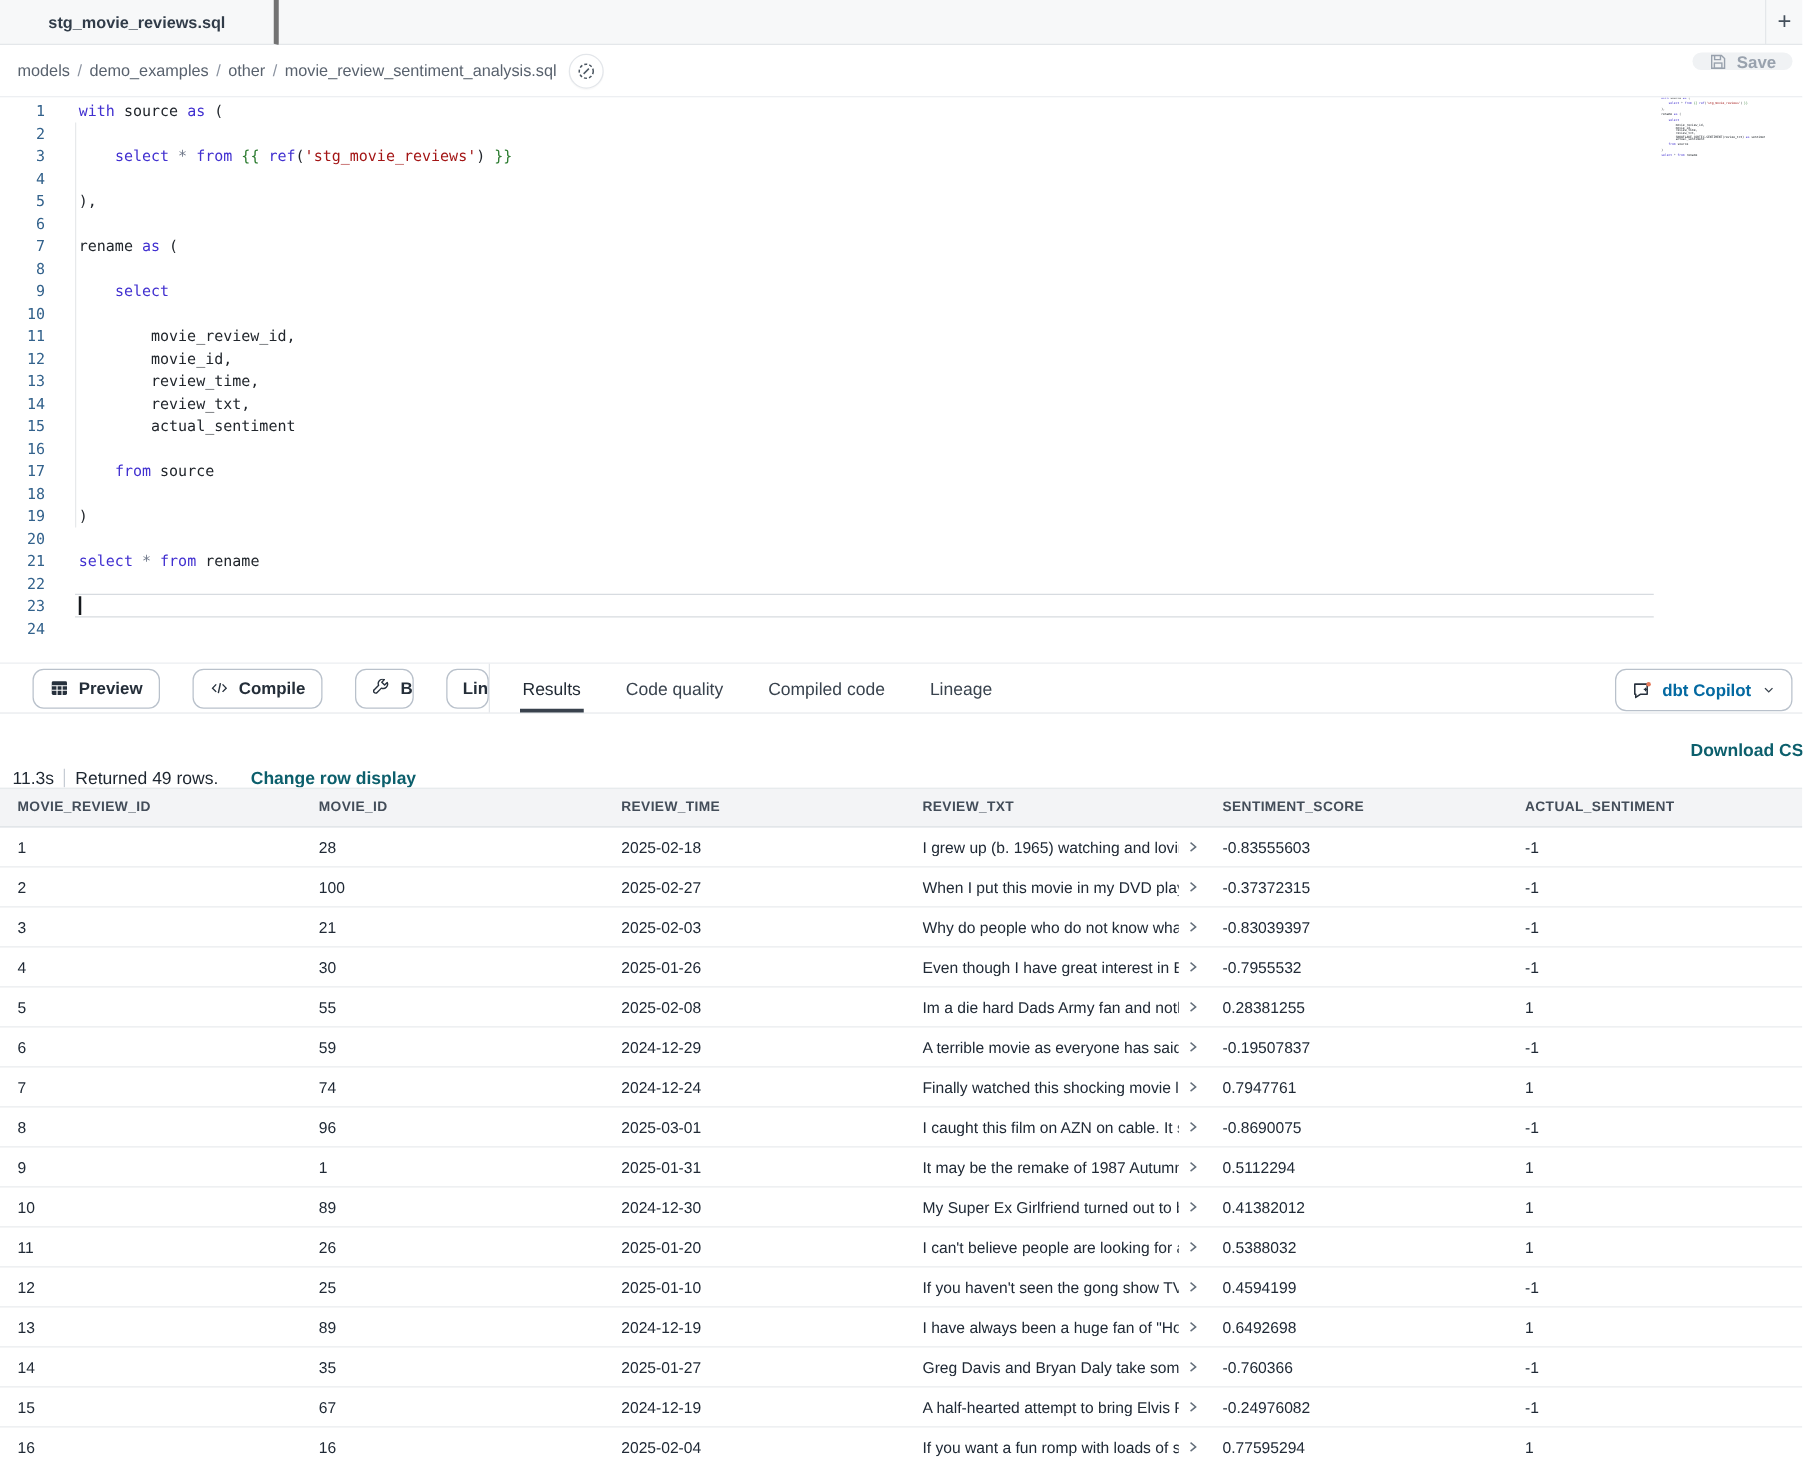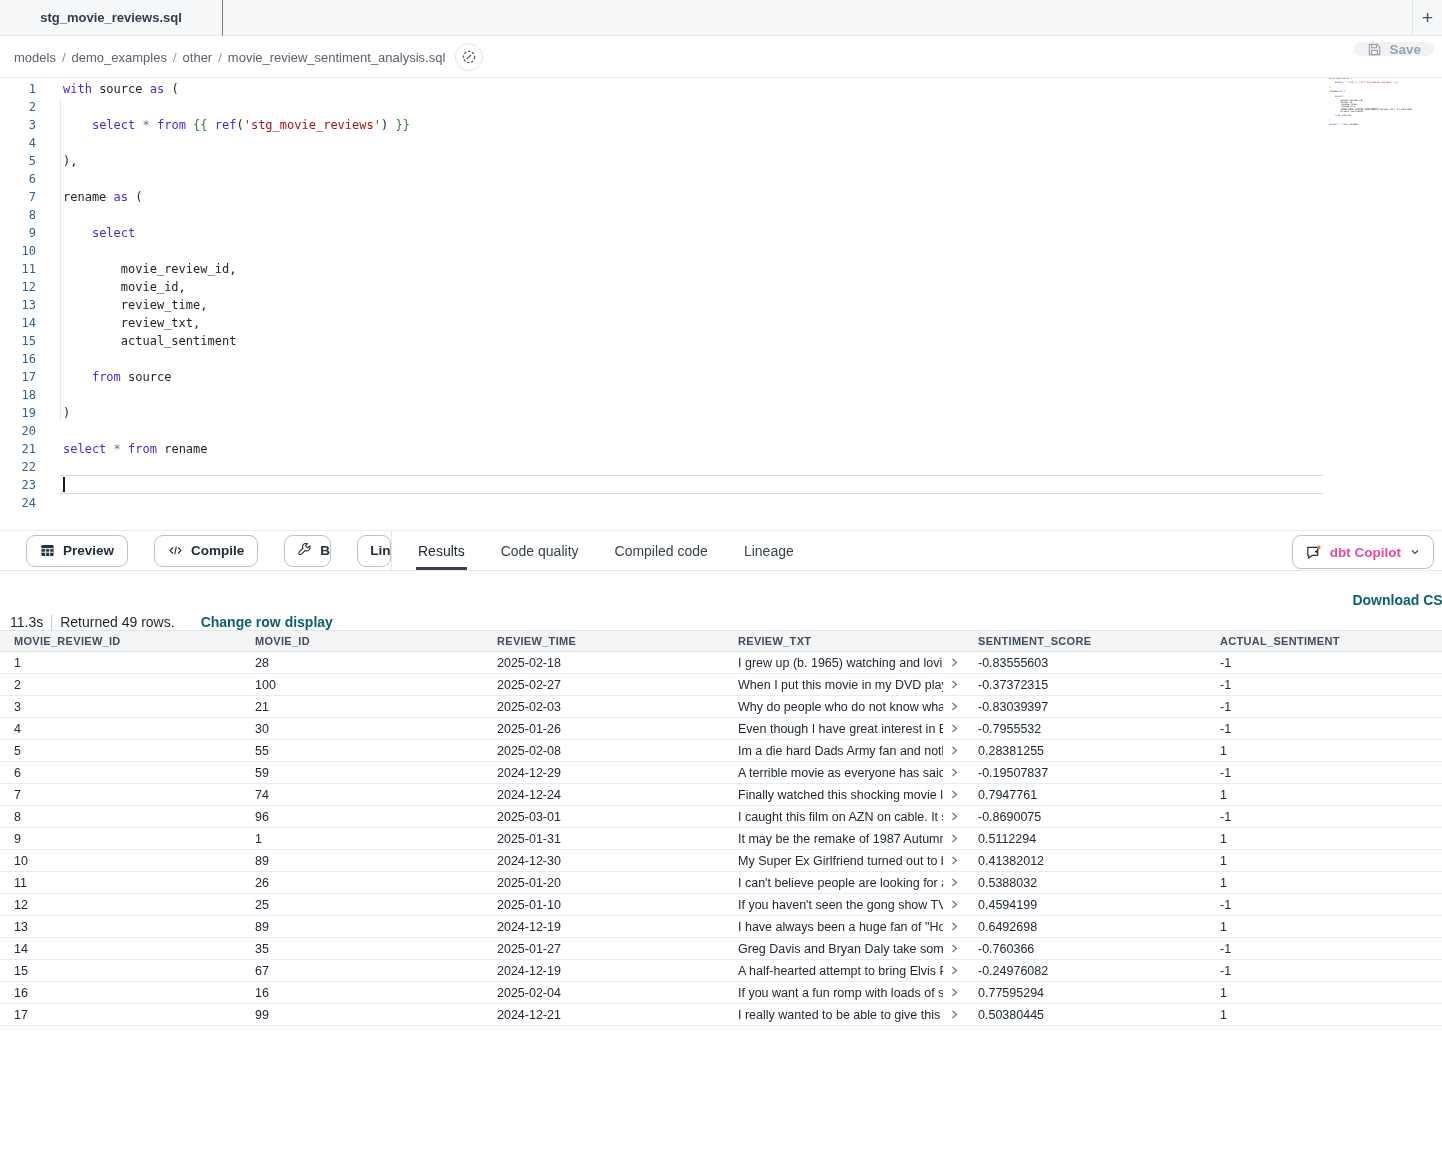--- a/index.html
+++ b/index.html
@@ -5,21 +5,21 @@
   html,body{margin:0;padding:0;}
   body{
     width:1442px;height:1166px;position:relative;overflow:hidden;
     background:#fff;font-family:"Liberation Sans",sans-serif;
     -webkit-font-smoothing:antialiased;color:#1f2833;
   }
   
   .tabbar{position:absolute;top:0;left:0;right:0;height:36px;display:flex;background:#f7f8f9;}
   .ftab{width:223px;flex:0 0 223px;display:flex;align-items:center;justify-content:center;gap:8px;
     font-size:13px;font-weight:700;color:#313c49;background:#f7f8f9;
-    border-right:1px solid #737373;border-bottom:1px solid #e4e7ea;cursor:pointer;box-sizing:border-box;}
+    border-right:4px solid #737373;border-bottom:1px solid #e4e7ea;cursor:pointer;box-sizing:border-box;}
   .ftab.active{background:#fff;border-bottom:1px solid transparent;color:#1d5761;}
   .ftab-close{font-size:15px;font-weight:400;color:#35565e;line-height:1;}
   .tab-fill{flex:1;border-bottom:1px solid #e4e7ea;}
   .newtab{flex:0 0 29px;display:flex;align-items:center;justify-content:center;
     border-left:1px solid #e4e7ea;border-bottom:1px solid #e4e7ea;font-size:19px;font-weight:300;color:#444f5b;cursor:pointer;}
   
   .crumbrow{position:absolute;top:36px;left:0;right:0;height:42px;background:#fff;border-bottom:1px solid #e8eaee;
     display:flex;align-items:center;padding-left:14px;box-sizing:border-box;}
   .bc-seg{font-size:13px;color:#59626e;}
   .bc-sep{font-size:13px;color:#8b93a0;margin:0 6px;}
@@ -55,32 +55,32 @@
     padding:0 13px;font-size:13.5px;font-weight:600;color:#242e39;cursor:pointer;font-family:inherit;}
   .btn-group{display:flex;align-items:stretch;border:1px solid #b9c1cb;border-radius:9px;background:#fff;overflow:hidden;}
   .btn-group .main{display:flex;align-items:center;gap:8px;padding:0 12px;font-size:13.5px;font-weight:600;
     color:#242e39;cursor:pointer;}
   .btn-group .arrow{display:flex;align-items:center;justify-content:center;width:28px;border-left:1px solid #b9c1cb;cursor:pointer;}
   .rtabs{display:flex;align-items:stretch;gap:36px;padding-left:26px;align-self:stretch;}
   .rtab{display:flex;align-items:center;font-size:14px;color:#39434e;cursor:pointer;position:relative;}
   .rtab.active{color:#222b35;}
   .rtab.active::after{content:"";position:absolute;left:-2px;right:-2px;bottom:0;height:3px;background:#39424d;}
   .copilot{position:absolute;right:8px;top:4px;height:32px;border:1px solid #b9c1cb;border-radius:9px;background:#fff;
-    display:flex;align-items:center;gap:8px;padding:0 12px;font-size:13.5px;font-weight:600;color:#ec4899;cursor:pointer;}
+    display:flex;align-items:center;gap:8px;padding:0 12px;font-size:13.5px;font-weight:600;color:#0369a1;cursor:pointer;}
   
   .statusrow{position:absolute;top:571px;left:0;right:0;height:59px;display:flex;align-items:flex-end;
     padding-left:10px;box-sizing:border-box;background:#fff;}
   .st-txt{font-size:14px;color:#1d2630;}
   .st-div{width:1px;height:15px;background:#c6ccd4;margin:0 8px;}
   .link{font-size:14px;font-weight:600;color:#0c5f6c;cursor:pointer;}
   .changelink{margin-left:26px;}
   .dl{position:absolute;right:-10px;top:21px;}
   
   .grid{position:absolute;top:630px;left:0;right:0;bottom:0;background:#fff;overflow:hidden;}
-  .tr{display:grid;grid-template-columns:241px 242px 241px 240px 242px 1fr;height:22px;align-items:center;
+  .tr{display:grid;grid-template-columns:241px 242px 241px 240px 242px 1fr;height:32px;align-items:center;
     border-bottom:1px solid #e9ebee;box-sizing:border-box;}
   .tr.head{background:#f3f4f6;border-top:1px solid #e4e7ea;border-bottom:1px solid #dde1e5;}
   .th{font-size:11px;font-weight:700;letter-spacing:.3px;color:#434d59;padding-left:14px;white-space:nowrap;overflow:hidden;}
   .td{font-size:12.5px;color:#202a36;padding-left:14px;white-space:nowrap;overflow:hidden;}
   .td.review{display:flex;align-items:center;gap:6px;padding-right:4px;}
   .td.review .txt{display:inline-block;width:206px;overflow:hidden;white-space:nowrap;}
   .expand{display:flex;align-items:center;cursor:pointer;flex:0 0 auto;}
 </style>
 </head>
 <body>

